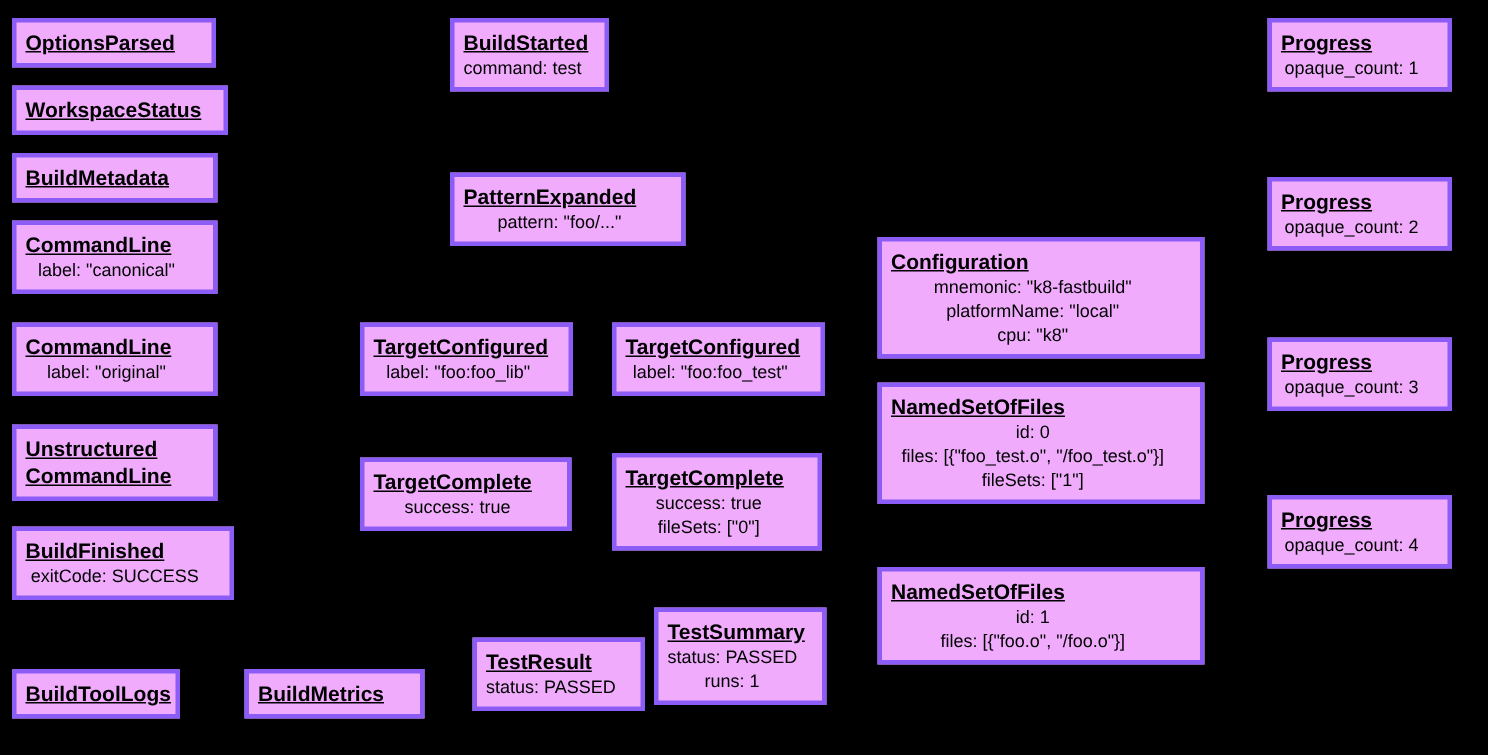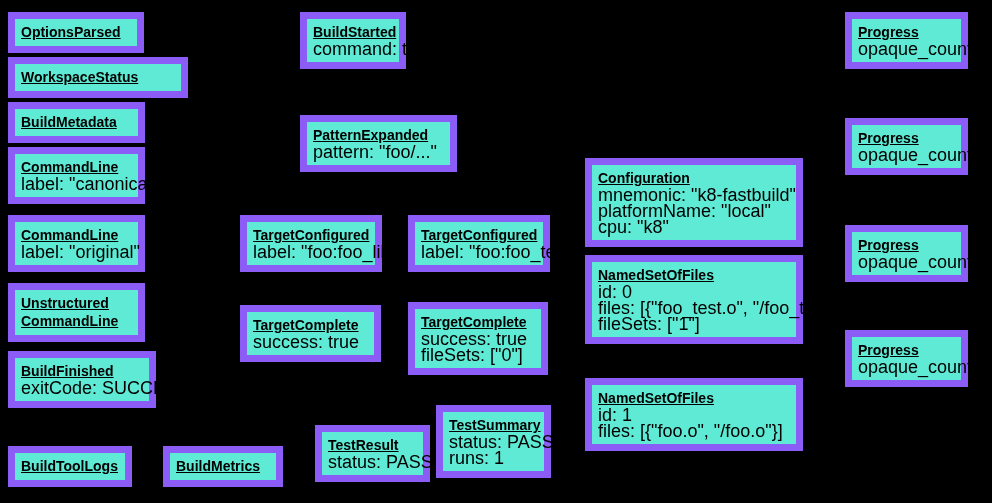--- a/index.html
+++ b/index.html
@@ -10,49 +10,50 @@
   #canvas {
     position: relative;
     width: 992px;
     height: 503px;
     background: #000000;
     overflow: hidden;
     font-family: "Liberation Sans", "DejaVu Sans", sans-serif;
   }
   .node {
     position: absolute;
-    background: #5eead4;
-    border: 7px solid #8b5cf6;
+    background: #f0abfc;
+    border: 3px solid #8b5cf6;
     box-sizing: border-box;
     padding: 4px 17px 5px 6px;
     color: #000;
   }
   .node .title {
     font-size: 14px;
     font-weight: bold;
     text-decoration: underline;
     line-height: 18px;
     white-space: normal;
   }
   .node .line {
-    font-size: 18px;
+    font-size: 12px;
     line-height: 16px;
     white-space: nowrap;
+    text-align: center;
   }
 </style>
 </head>
 <body>
 
 <div id="canvas">
 
   <div class="node" style="left:8px;top:12px;width:136px">
     <div class="title">OptionsParsed</div>
   </div>
 
-  <div class="node" style="left:8px;top:57px;width:180px">
+  <div class="node" style="left:8px;top:57px;width:144px">
     <div class="title">WorkspaceStatus</div>
   </div>
 
   <div class="node" style="left:8px;top:102px;width:137px">
     <div class="title">BuildMetadata</div>
   </div>
 
   <div class="node" style="left:8px;top:147px;width:137px">
     <div class="title">CommandLine</div>
     <div class="line">label: "canonical"</div>
@@ -65,21 +66,21 @@
 
   <div class="node" style="left:8px;top:283px;width:137px">
     <div class="title">Unstructured CommandLine</div>
   </div>
 
   <div class="node" style="left:8px;top:351px;width:148px">
     <div class="title">BuildFinished</div>
     <div class="line">exitCode: SUCCESS</div>
   </div>
 
-  <div class="node" style="left:8px;top:446px;width:124px">
+  <div class="node" style="left:8px;top:446px;width:112px">
     <div class="title">BuildToolLogs</div>
   </div>
 
   <div class="node" style="left:163px;top:446px;width:120px">
     <div class="title">BuildMetrics</div>
   </div>
 
   <div class="node" style="left:300px;top:12px;width:106px">
     <div class="title">BuildStarted</div>
     <div class="line">command: test</div>

